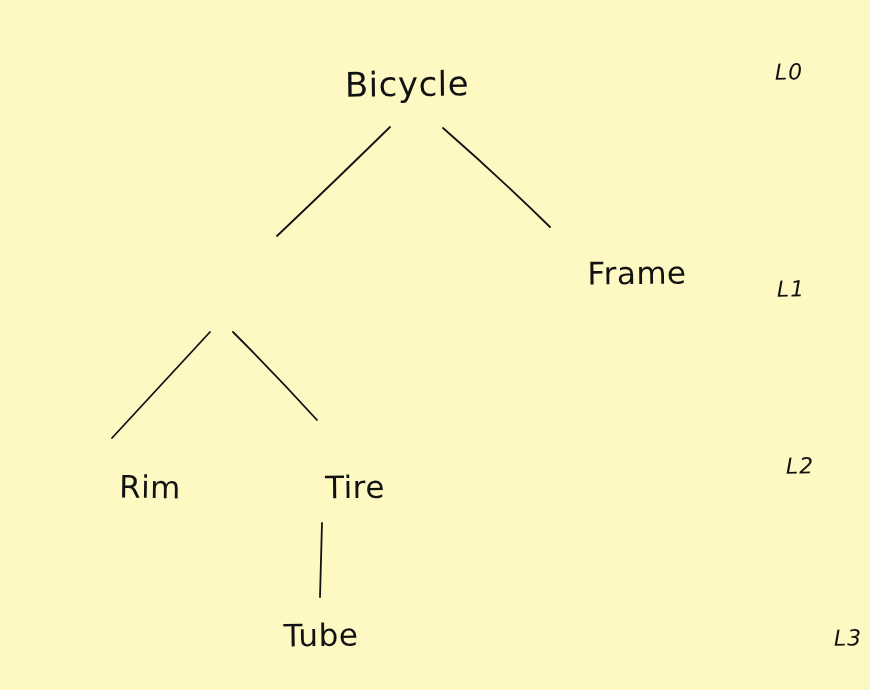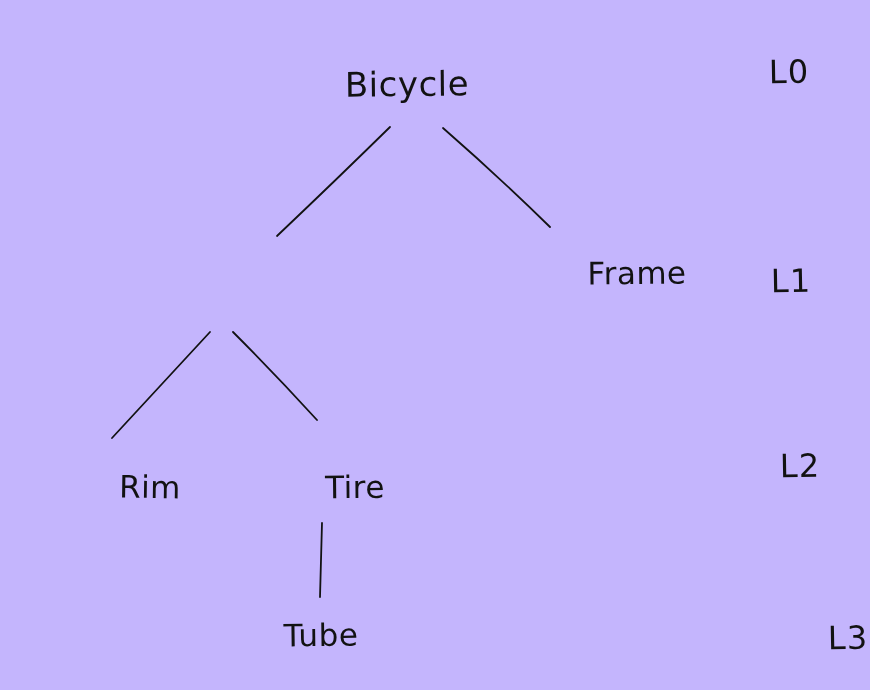--- a/index.html
+++ b/index.html
@@ -4,21 +4,21 @@
 <style>
   html, body {
     margin: 0;
     padding: 0;
     background: #ffffff;
   }
   .canvas {
     position: relative;
     width: 870px;
     height: 690px;
-    background: #c4b5fd;
+    background: #fef9c3;
     overflow: hidden;
     font-family: "DejaVu Sans", sans-serif;
   }
   .edges-svg {
     position: absolute;
     left: 0;
     top: 0;
     width: 870px;
     height: 690px;
   }
@@ -34,21 +34,22 @@
     white-space: nowrap;
     transform: translate(-50%, -50%) rotate(-0.6deg);
     letter-spacing: 0.5px;
   }
   .lvl-0 { font-size: 34px; }   
   .lvl-n { font-size: 31px; }
   .level-label {
     position: absolute;
     color: #121212;
     white-space: nowrap;
-    font-size: 32px;
+    font-size: 22px;
+    font-style: italic;
     transform: translate(-50%, -50%) rotate(-1deg);
     letter-spacing: 1px;
   }
 </style>
 </head>
 <body>
 
 <div class="canvas">
 
   <svg class="edges-svg" viewBox="0 0 870 690" xmlns="http://www.w3.org/2000/svg">
@@ -65,19 +66,19 @@
   <div class="node-label lvl-n" style="left:637px; top:273px;">Frame</div>
 
   <div class="node-label lvl-n" style="left:126px; top:487px; transform:translate(-50%,-50%) rotate(0.8deg);margin-left:24px;">Rim</div>
 
   <div class="node-label lvl-n" style="left:328px; top:487px;margin-left:27px;">Tire</div>
 
   <div class="node-label lvl-n" style="left:321px; top:635px; transform:translate(-50%,-50%) rotate(-0.8deg);">Tube</div>
 
   <div class="level-label" style="left:789px; top:72px;">L0</div>
 
-  <div class="level-label" style="left:791px; top:281px;">L1</div>
+  <div class="level-label" style="left:791px; top:289px;">L1</div>
 
   <div class="level-label" style="left:800px; top:466px;text-align:center;">L2</div>
 
   <div class="level-label" style="left:848px; top:638px;">L3</div>
 
 </div>
 
 </body></html>

